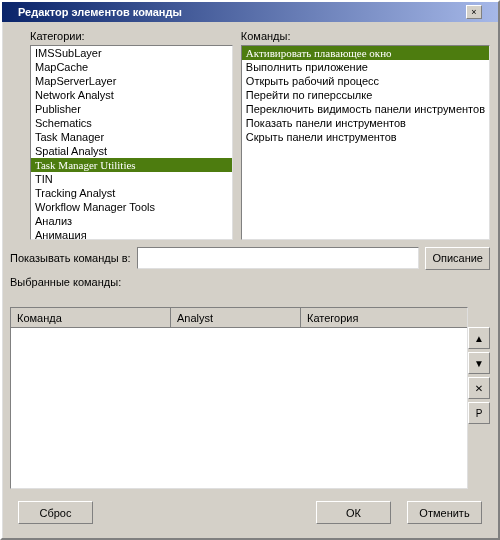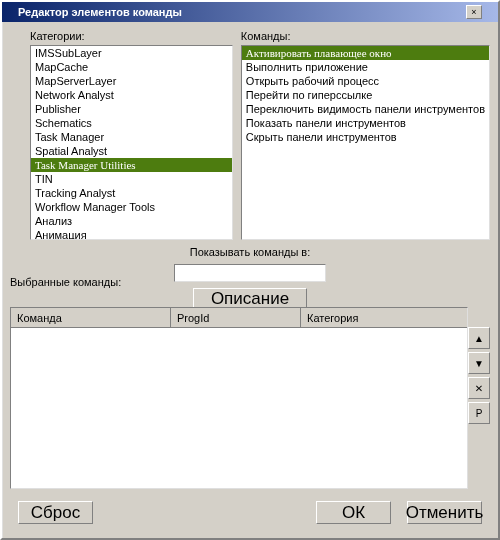--- a/index.html
+++ b/index.html
@@ -97,48 +97,47 @@
     .listbox-item.selected {
       background: #4d7c0f;
       color: white;
       font-family: Liberation Serif, serif;
     }
     .middle-row {
       display: flex;
       align-items: center;
       gap: 6px;
       height: 24px;
-      flex-direction: column;
     }
     .middle-label {
       font-size: 11px;
       white-space: nowrap;
     }
     .text-input {
       flex: 1;
       height: 22px;
       border: 1px solid #808080;
       border-top-color: #808080;
       border-left-color: #808080;
       border-right-color: #dfdfdf;
       border-bottom-color: #dfdfdf;
       background: white;
       padding: 2px 4px;
       font-size: 11px;
     }
     .btn {
       height: 23px;
-      padding: 0 17px;
+      padding: 0 6px;
       background: #d4d0c8;
       border: 1px solid;
       border-top-color: #ffffff;
       border-left-color: #ffffff;
       border-right-color: #808080;
       border-bottom-color: #808080;
-      font-size: 17px;
+      font-size: 11px;
       cursor: pointer;
       white-space: nowrap;
       display: flex;
       align-items: center;
       justify-content: center;
     }
     .selected-section {
       display: flex;
       flex-direction: column;
       flex: 1;
@@ -292,21 +291,21 @@
 
     <div class="selected-section">
       <div class="selected-label">Выбранные команды:</div>
       <div class="selected-container">
         <div class="selected-table">
           <div class="table-header">
             <div class="table-header-cell" style="width:160px;">
               <span>Команда</span>
             </div>
             <div class="table-header-cell" style="width:130px;">
-              <span>ProgId</span>
+              <span>Analyst</span>
             </div>
             <div class="table-header-cell">
               <span>Категория</span>
             </div>
           </div>
           <div class="table-body"></div>
         </div>
         <div class="side-buttons">
           <button class="side-btn">▲</button>
           <button class="side-btn">▼</button>

